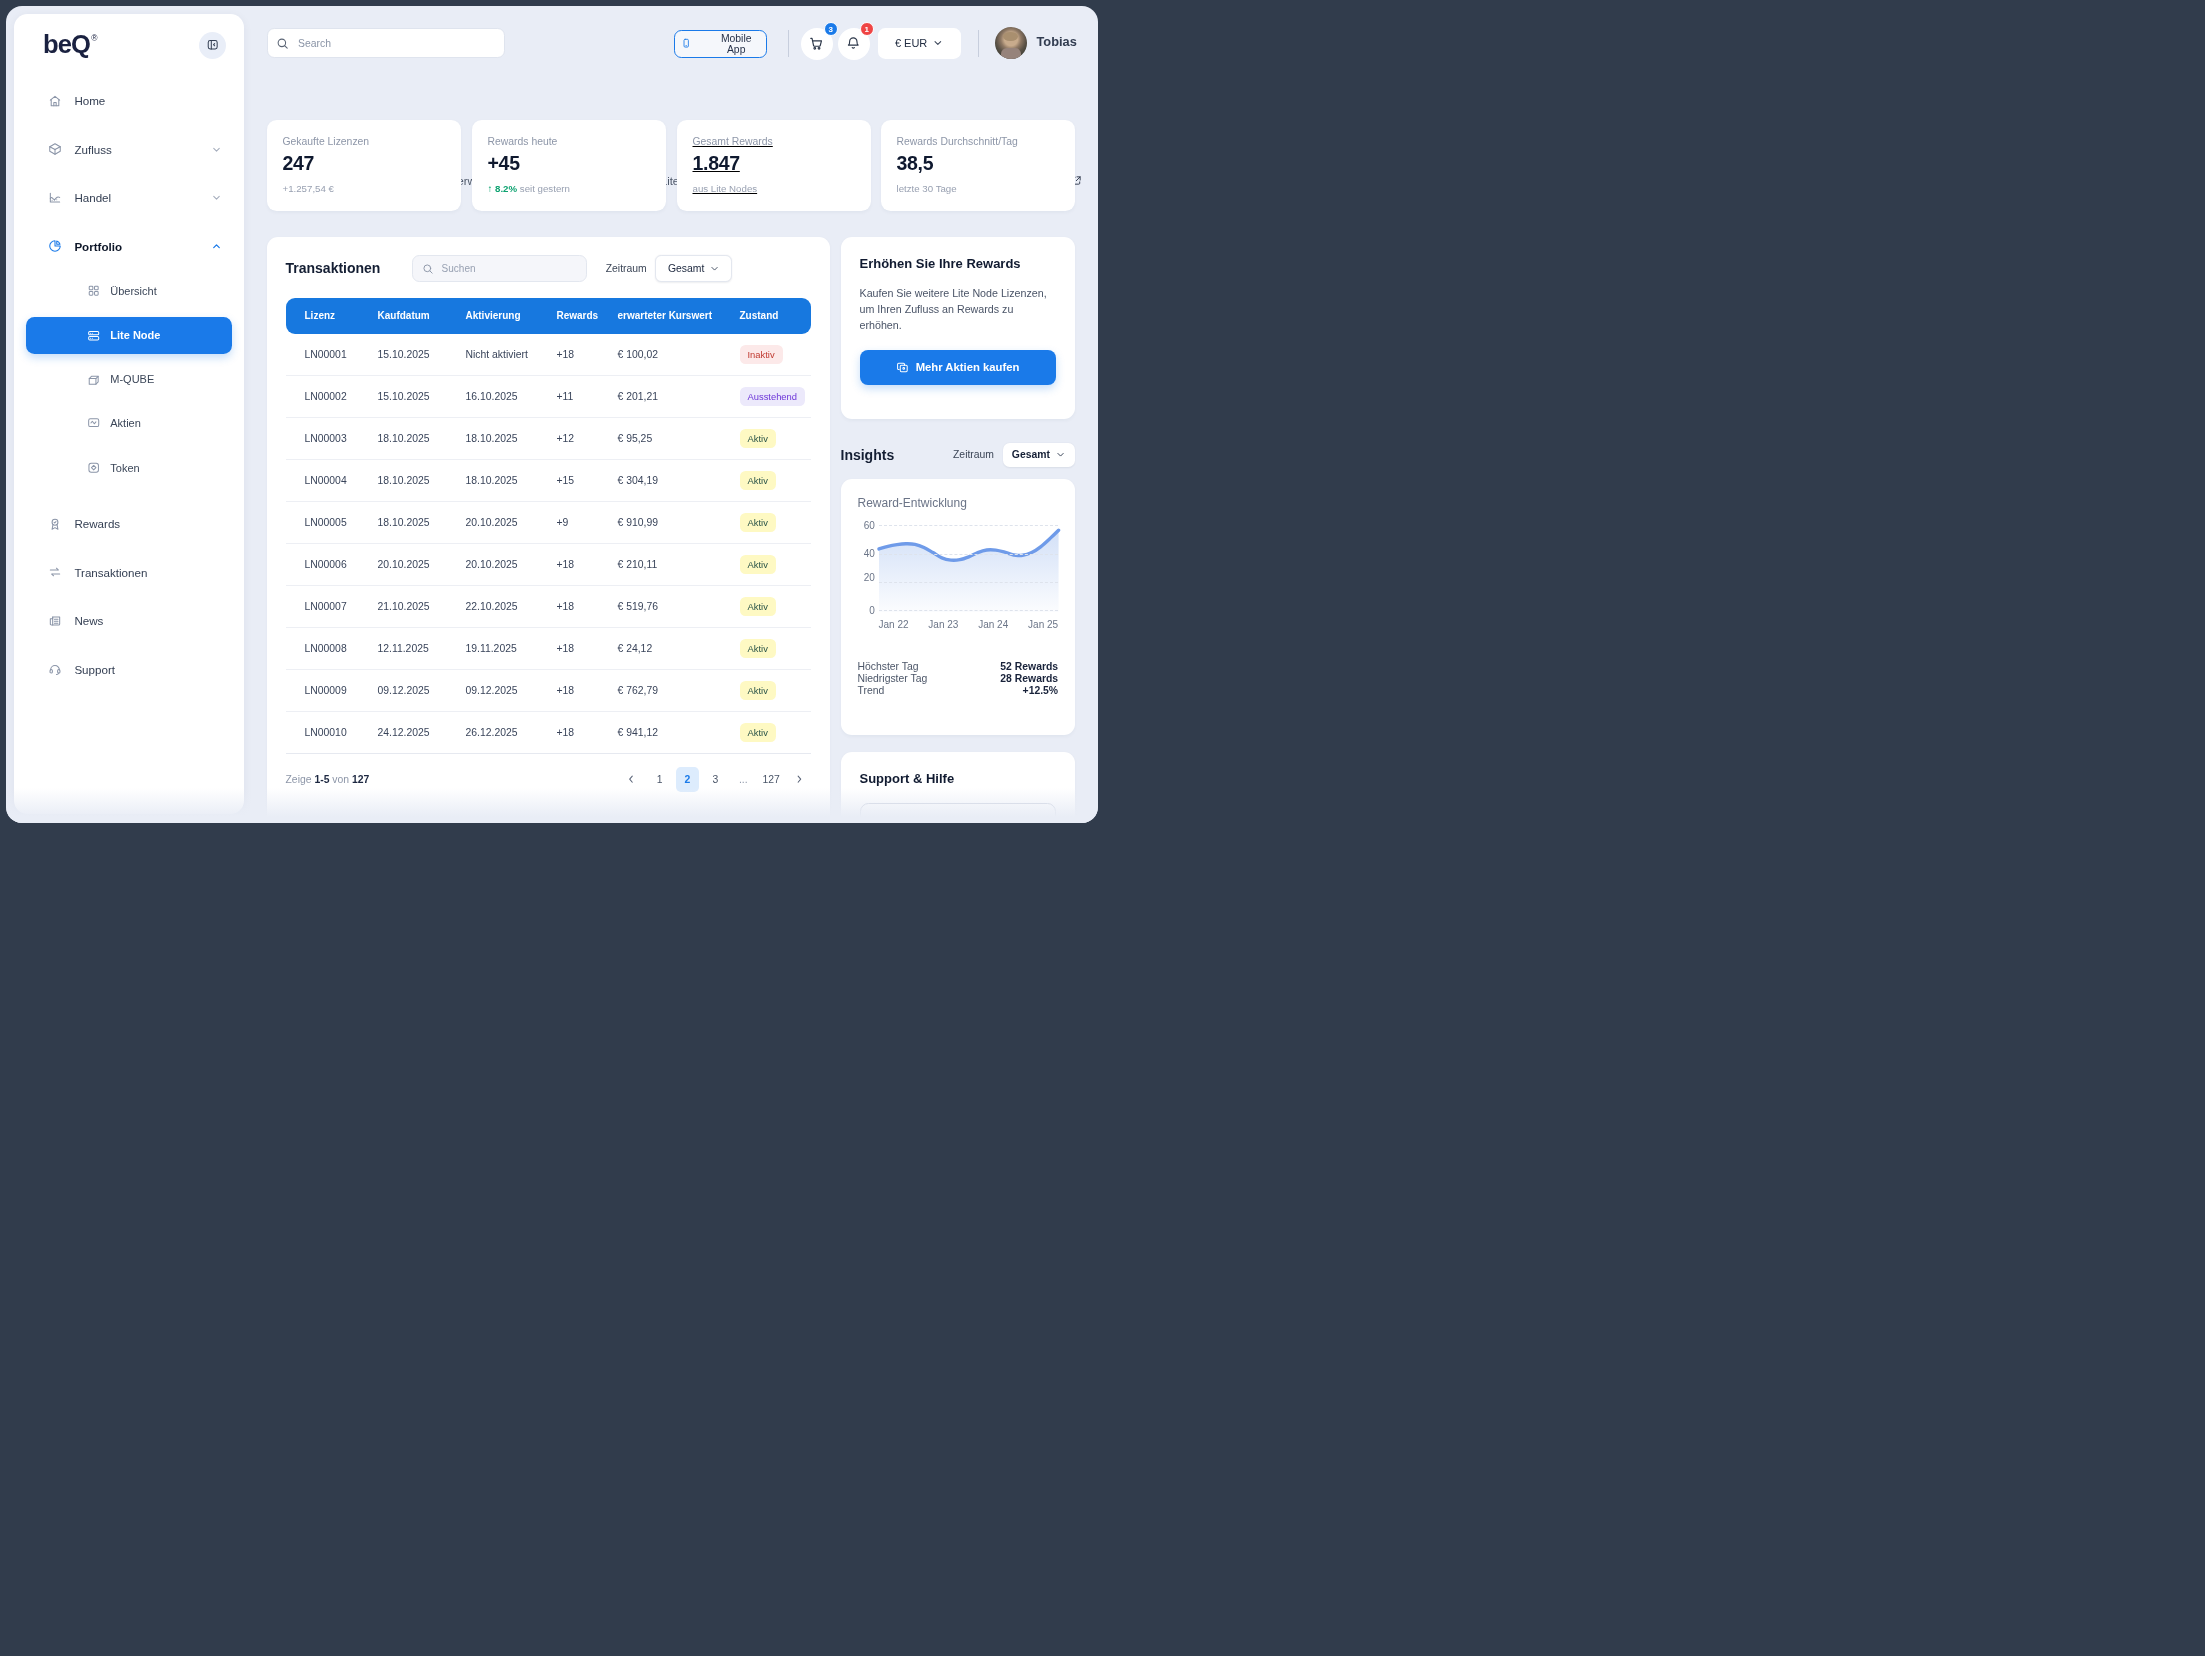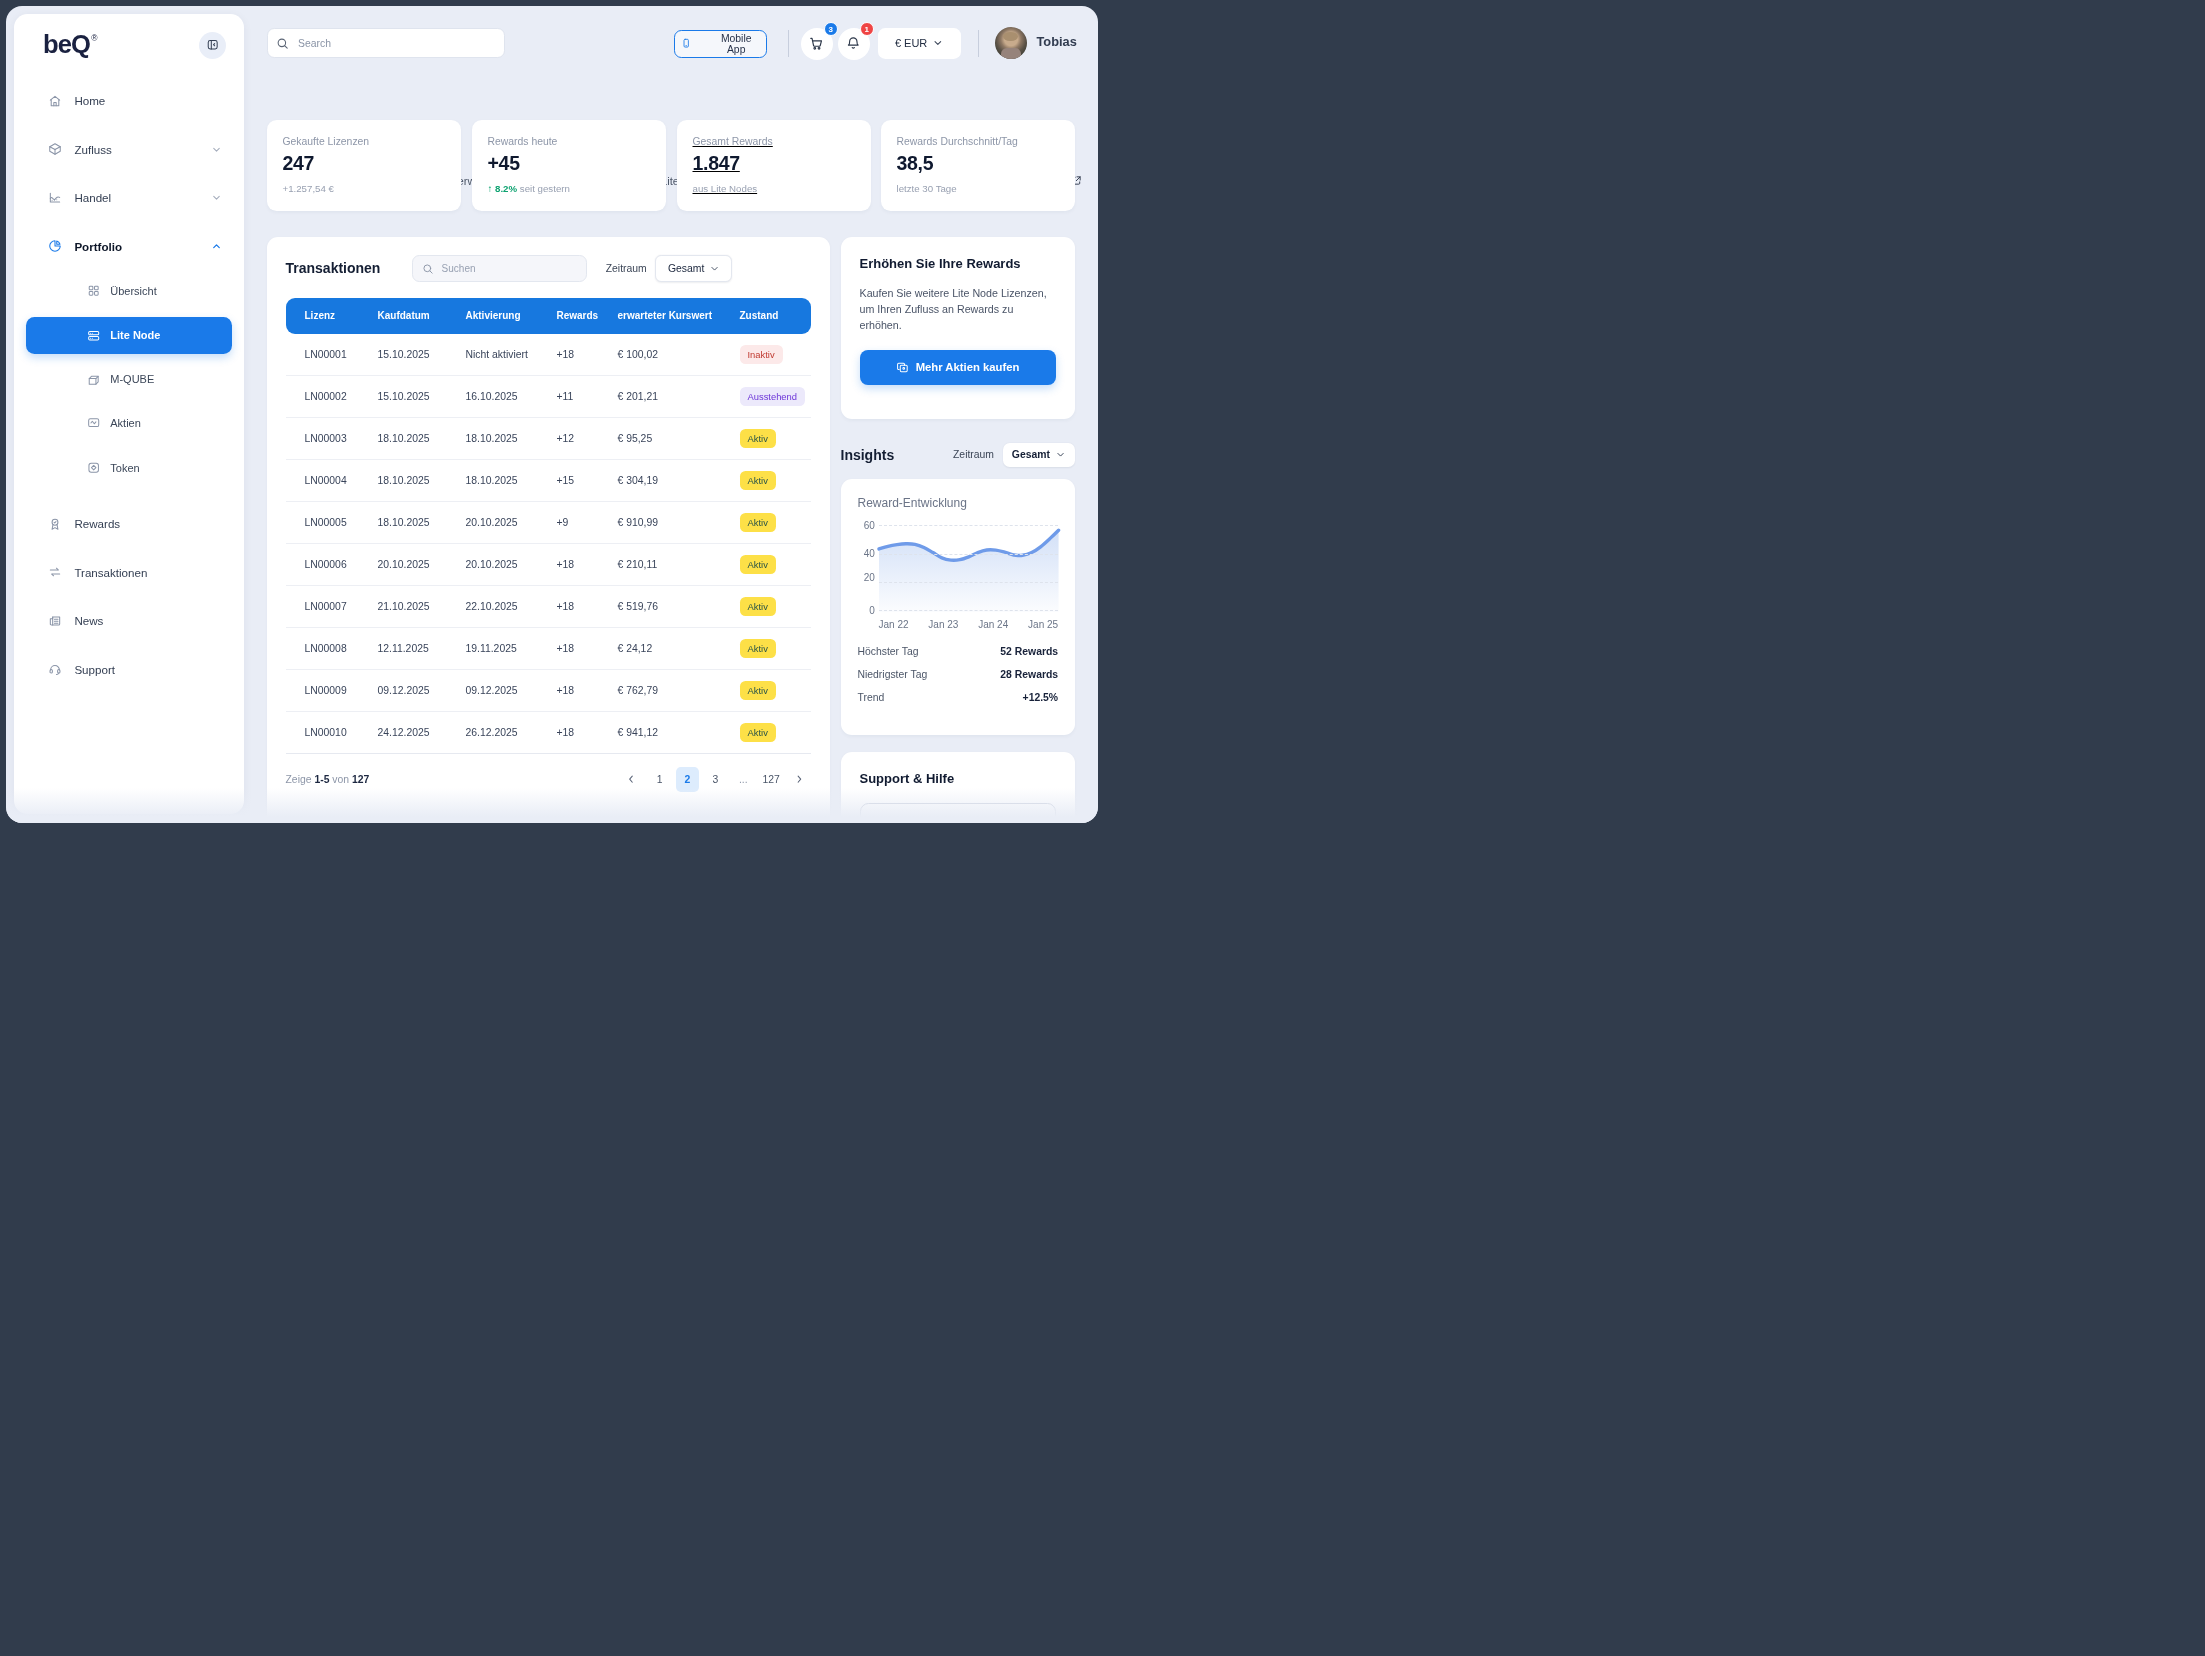--- a/index.html
+++ b/index.html
@@ -78,21 +78,21 @@
   .tx-zeitraum svg{width:9.1px;height:9.1px;color:#4a5568;}
   .tx-table{margin:16px 19px 0 19px;}
   .tx-thead{display:grid;grid-template-columns:73px 88px 91px 61px 122px 1fr;align-items:center;height:36px;background:#1778df;border-radius:9px;
       color:#fff;font-size:10px;font-weight:700;padding:0 0 0 19px;}
   .tx-row{display:grid;grid-template-columns:73px 88px 91px 61px 122px 1fr;align-items:center;height:42px;padding:0 0 0 19px;
       font-size:10.4px;color:#39445a;border-bottom:0.6px solid #edeff4;}
   .tx-row:last-child{border-bottom:0.6px solid #e6e9f0;}
   .badge{display:inline-flex;align-items:center;justify-content:center;height:19px;padding:0 8px;border-radius:5.5px;font-size:9.4px;font-weight:500;width:max-content;}
   .badge.inactive{background:#fce9e9;color:#c03a31;}
   .badge.pending{background:#ece9fb;color:#6d35d8;}
-  .badge.active{background:#fde047;color:#2a5448;}
+  .badge.active{background:#fef9c3;color:#2a5448;}
   .tx-footer{display:flex;align-items:center;justify-content:space-between;padding:12.8px 19px 0 19px;}
   .tx-info{font-size:10.4px;color:#8d96a8;}
   .tx-info b{color:#1c2740;font-weight:700;}
   .pager{display:flex;align-items:center;gap:4.9px;}
   .page-btn{min-width:23px;height:25.6px;display:flex;align-items:center;justify-content:center;border-radius:4.9px;font-size:10.4px;color:#4a5568;cursor:pointer;}
   .page-btn.active{background:#ddecfd;color:#1a7ae9;font-weight:700;}
   .page-btn.nav-arrow svg{width:10.4px;height:10.4px;color:#5a6478;}
   .page-btn.ellipsis{cursor:default;color:#8d96a8;}
 
   
@@ -112,21 +112,21 @@
 
   .chart-card{position:absolute;left:835px;top:473px;width:234px;height:256px;background:#fff;border-radius:11px;box-shadow:0 1.2px 3.7px rgba(25,39,68,.04);padding:17px 16.4px 0 17px;}
   .chart-title{font-size:12px;color:#6b7487;font-weight:500;}
   .chart-wrap{display:flex;margin-top:16px;}
   .ylabels{width:21px;position:relative;height:85px;flex:0 0 21px;}
   .ylabels span{position:absolute;right:3.7px;font-size:10px;color:#6b7588;transform:translateY(-55%);}
   .plot{flex:1;position:relative;height:85px;}
   .gridline{position:absolute;left:0;right:0;border-top:1.2px dashed #dee3ec;}
   .plot svg{position:absolute;inset:0;overflow:visible;}
   .xlabels{display:flex;justify-content:space-between;margin:8.5px 0 0 21px;font-size:10px;color:#6b7588;}
-  .chart-stats{margin-top:16px;display:flex;flex-direction:column;gap:12px;text-align:center;}
+  .chart-stats{margin-top:31px;display:flex;flex-direction:column;gap:1px;text-align:center;}
   .cs-row{display:flex;justify-content:space-between;font-size:10.4px;}
   .cs-label{color:#4c5668;}
   .cs-value{color:#18223a;font-weight:700;}
 
   .support-card{position:absolute;left:835px;top:746px;width:234px;height:116px;background:#fff;border-radius:11px;box-shadow:0 1.2px 3.7px rgba(25,39,68,.04);padding:19px;}
   .support-title{font-size:13px;font-weight:800;color:#101a30;}
   .support-field{margin-top:17px;width:100%;height:38px;border:1.2px solid #c8cedb;border-radius:8.5px;background:#fff;cursor:pointer;}
 
   .bottom-fade{position:absolute;left:0;right:0;bottom:0;height:35px;z-index:30;pointer-events:none;
       background:linear-gradient(180deg,rgba(233,237,246,0) 0%,#e9edf6 82%);}

